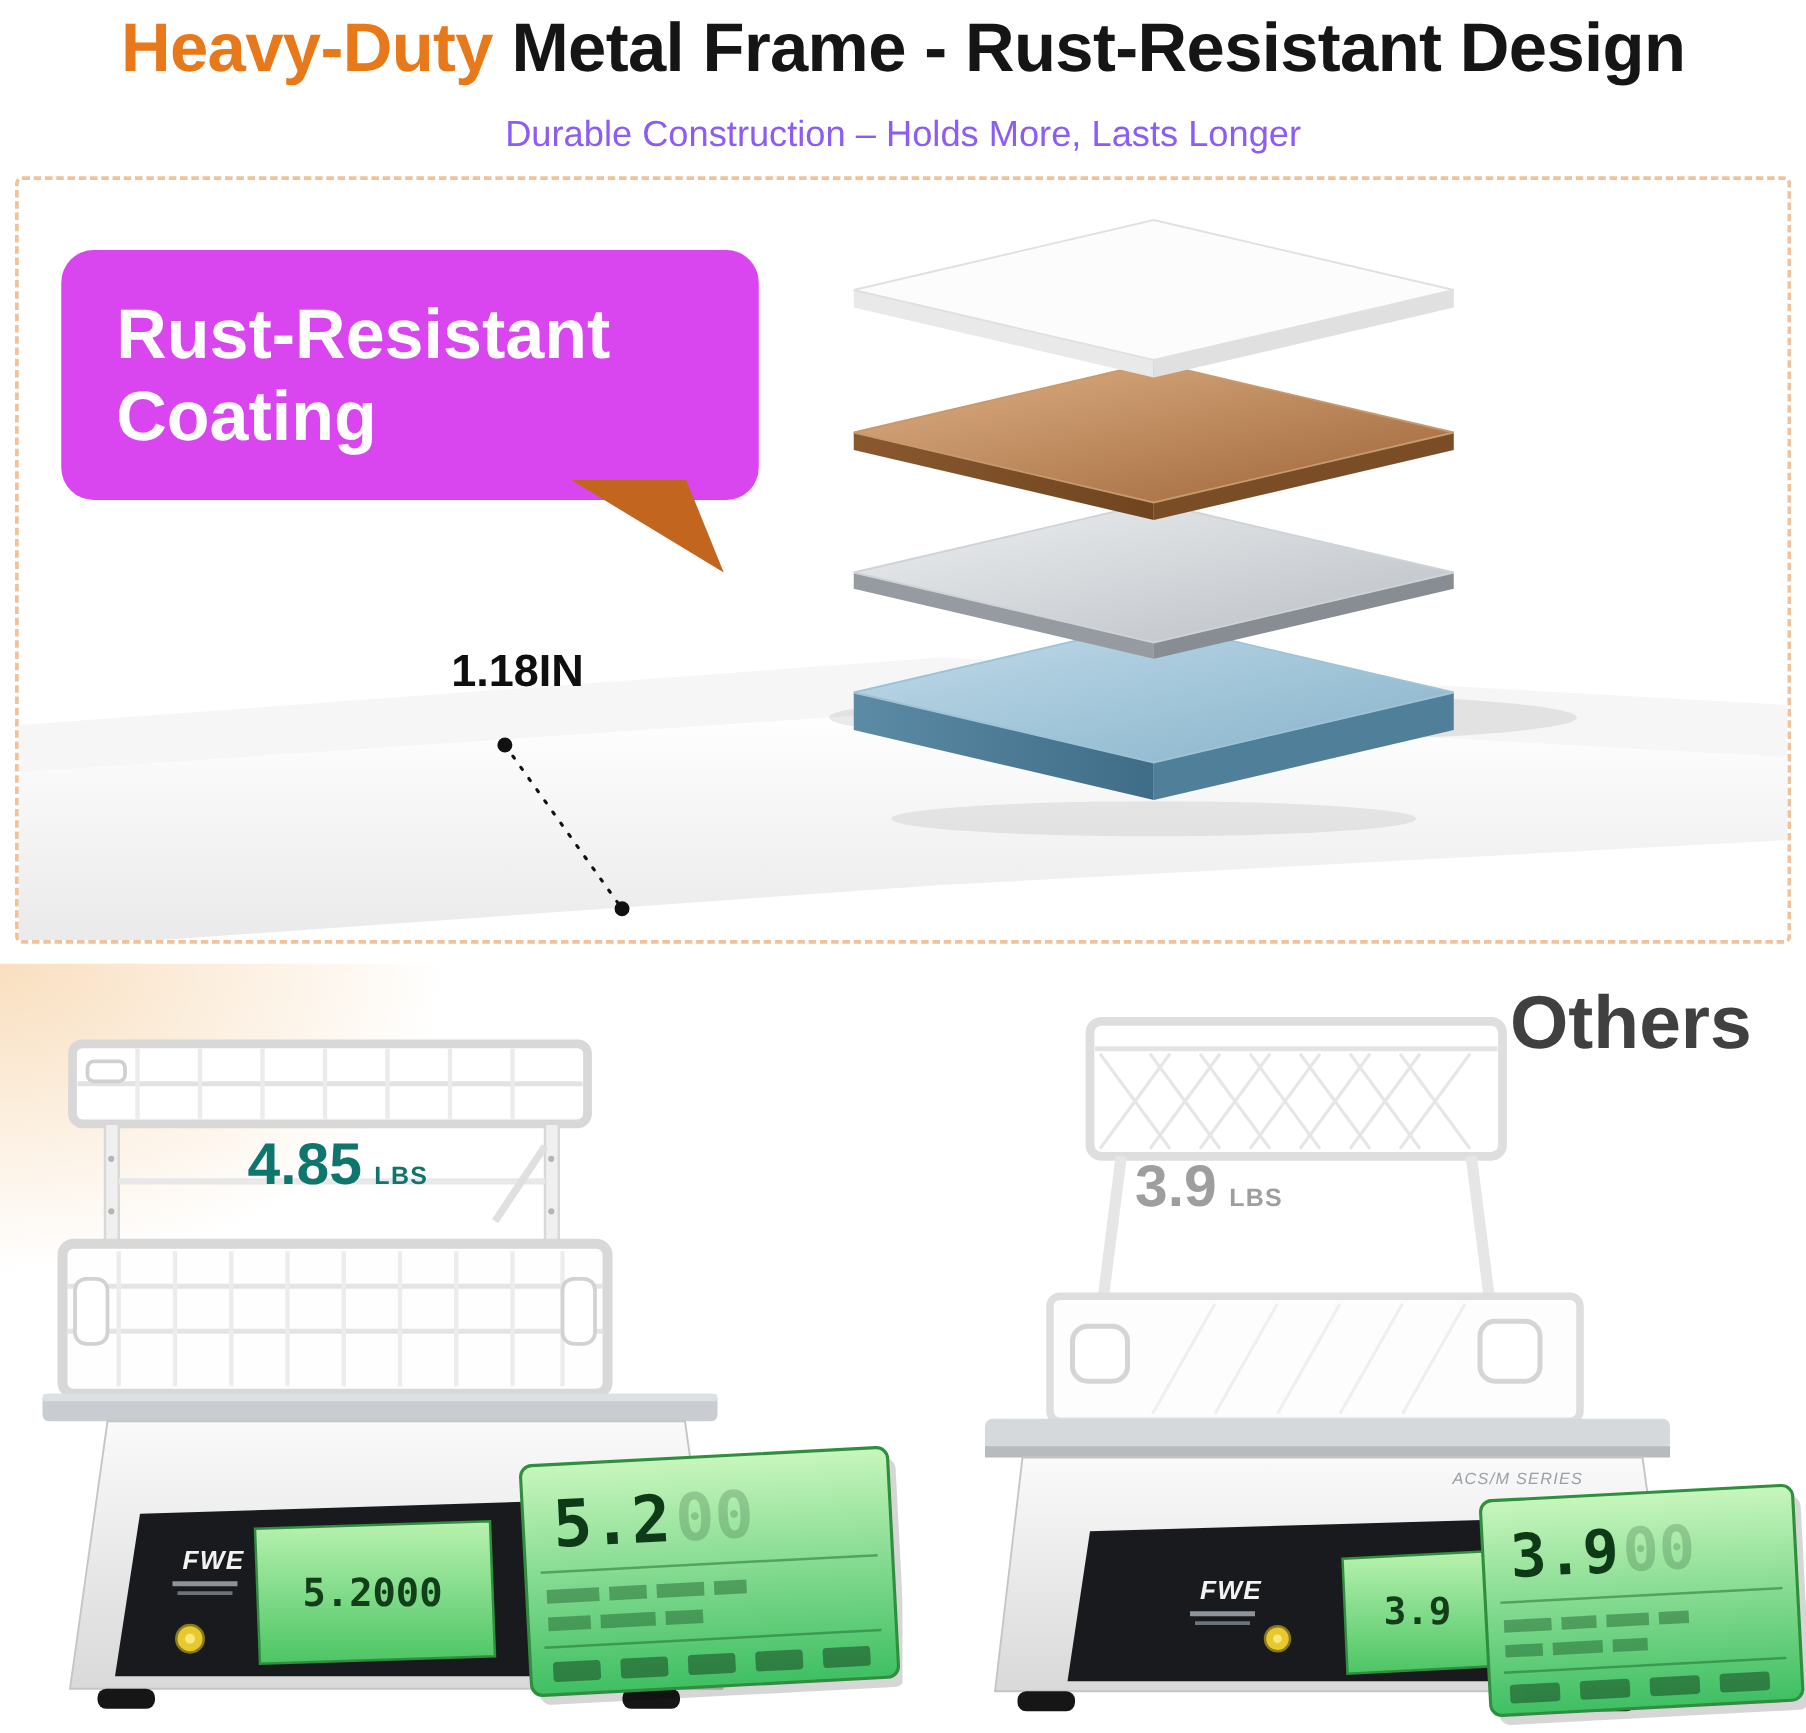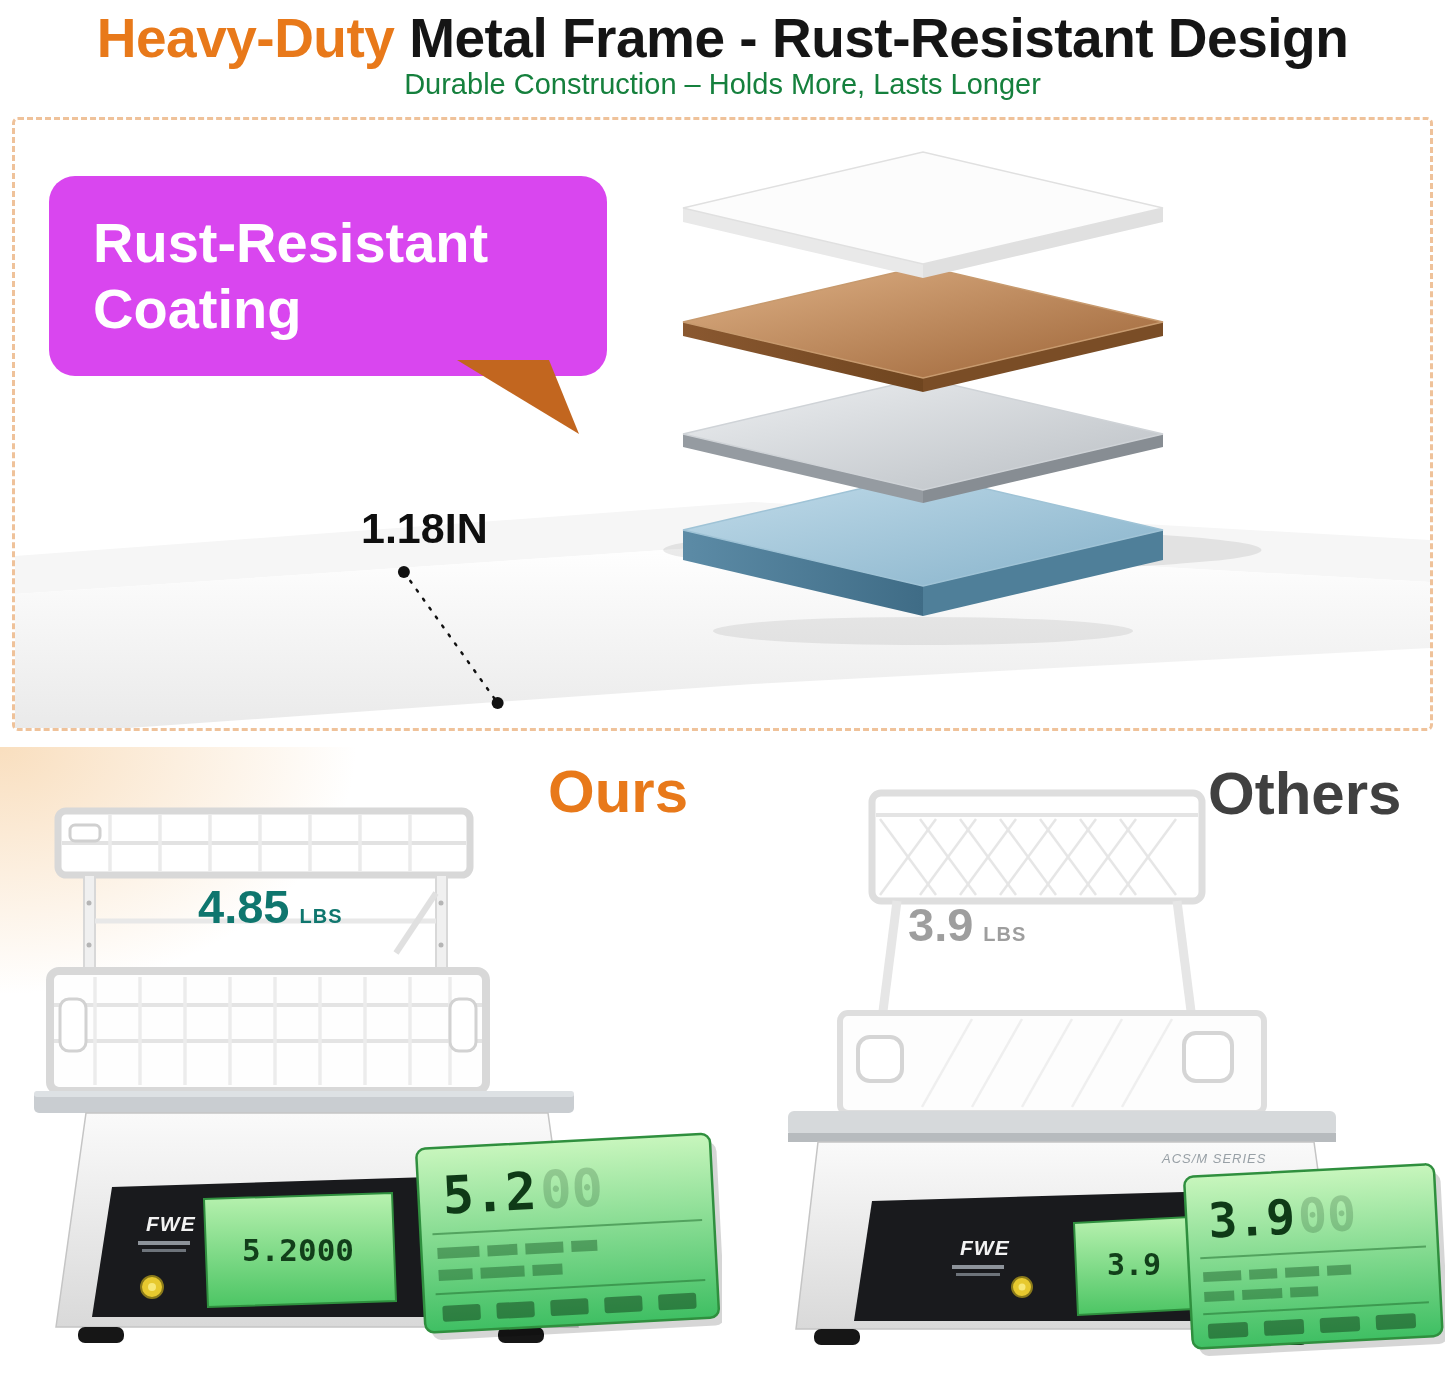--- a/index.html
+++ b/index.html
@@ -6,30 +6,30 @@
   body{
     width:1445px;height:1386px;
     background:#ffffff;
     font-family:"Liberation Sans",sans-serif;
     overflow:hidden;position:relative;
   }
   
   .hero{text-align:center;padding-top:10px;}
   .title{font-size:55px;font-weight:800;margin:0;letter-spacing:-0.5px;color:#151515;line-height:1.05;}
   .title .hl{color:#E8791A;text-align:center;}
-  .subtitle{font-size:29px;color:#15803d;margin:0 0 0;font-weight:normal;}
+  .subtitle{font-size:29px;color:#8b5cf6;margin:24px 0 0;font-weight:normal;}
 
   
   .coating{position:relative;margin:16px 12px 0;height:608px;border:3px dashed #EFC29A;border-radius:6px;}
   .beam-svg{position:absolute;left:0;top:0;width:100%;height:100%;}
   .layers-svg{position:absolute;left:628px;top:6px;}
   .bubble{position:absolute;left:34px;top:56px;width:470px;background:#d946ef;color:#fff;
           font-size:56px;font-weight:800;line-height:1.18;padding:34px 44px;border-radius:26px;}
   .bubble .tail{position:absolute;left:408px;bottom:-62px;}
-  .dim-label{position:absolute;left:346px;top:372px;font-size:43px;font-weight:800;color:#0f0f0f;margin-top:12px;}
+  .dim-label{position:absolute;left:346px;top:372px;font-size:36px;font-weight:800;color:#0f0f0f;}
 
   
   .comparison{position:relative;margin-top:16px;height:628px;}
   .glow{position:absolute;left:0;top:0;width:360px;height:250px;
         background:radial-gradient(ellipse at 0% 0%, rgba(244,196,138,.55), rgba(255,255,255,0) 70%);}
   .card{position:absolute;top:0;height:628px;}
   .card.ours{left:0;width:722px;}
   .card.others{left:722px;width:723px;}
   .product-svg{position:absolute;left:0;top:6px;}
   .side-label{position:absolute;font-size:60px;font-weight:800;}
@@ -237,21 +237,20 @@
               <rect x="180" y="158" width="38" height="16" rx="3"></rect>
             <rect x="234" y="158" width="38" height="16" rx="3"></rect>
           </g>
         </g>
       </svg>
 
       <div class="weight">
         <span class="val">4.85</span>
         <span class="unit">LBS</span>
       </div>
-      <div class="side-label">Ours</div>
     </div>
 
     <div class="card others">
       <svg class="product-svg" width="723" height="612" viewBox="0 0 723 612">
         <defs>
           <linearGradient id="bodyR" x1="0" y1="0" x2="0" y2="1">
               <stop offset="0" stop-color="#fafafa"></stop>
               <stop offset="1" stop-color="#d9d9d9"></stop>
             </linearGradient>
           <linearGradient id="lcdR" x1="0" y1="0" x2="0" y2="1">

